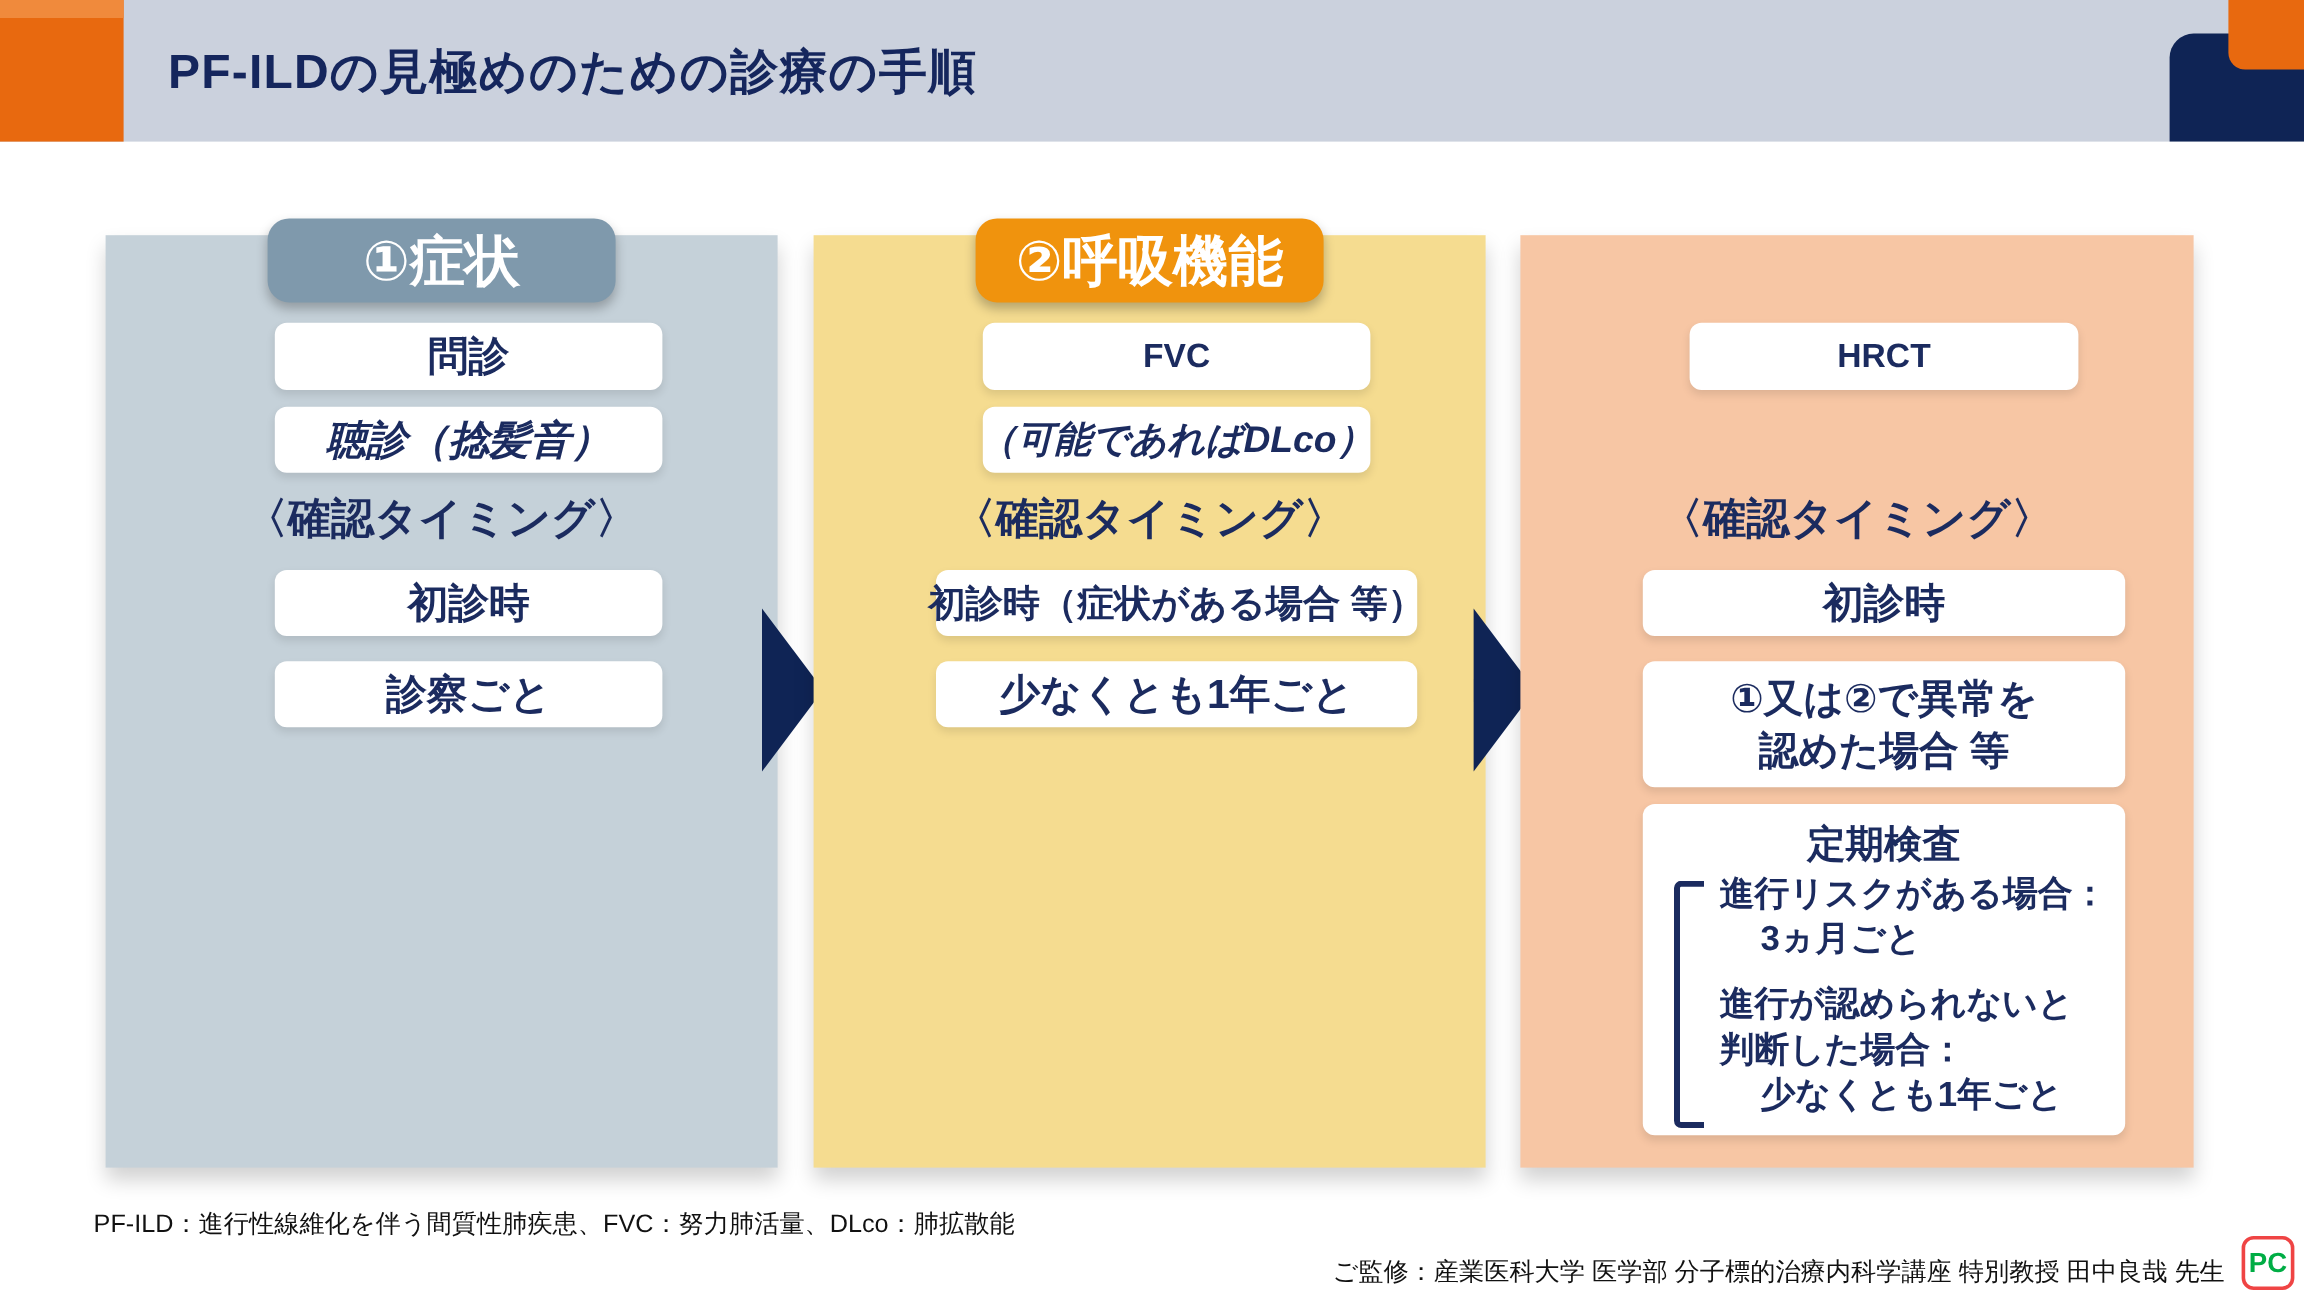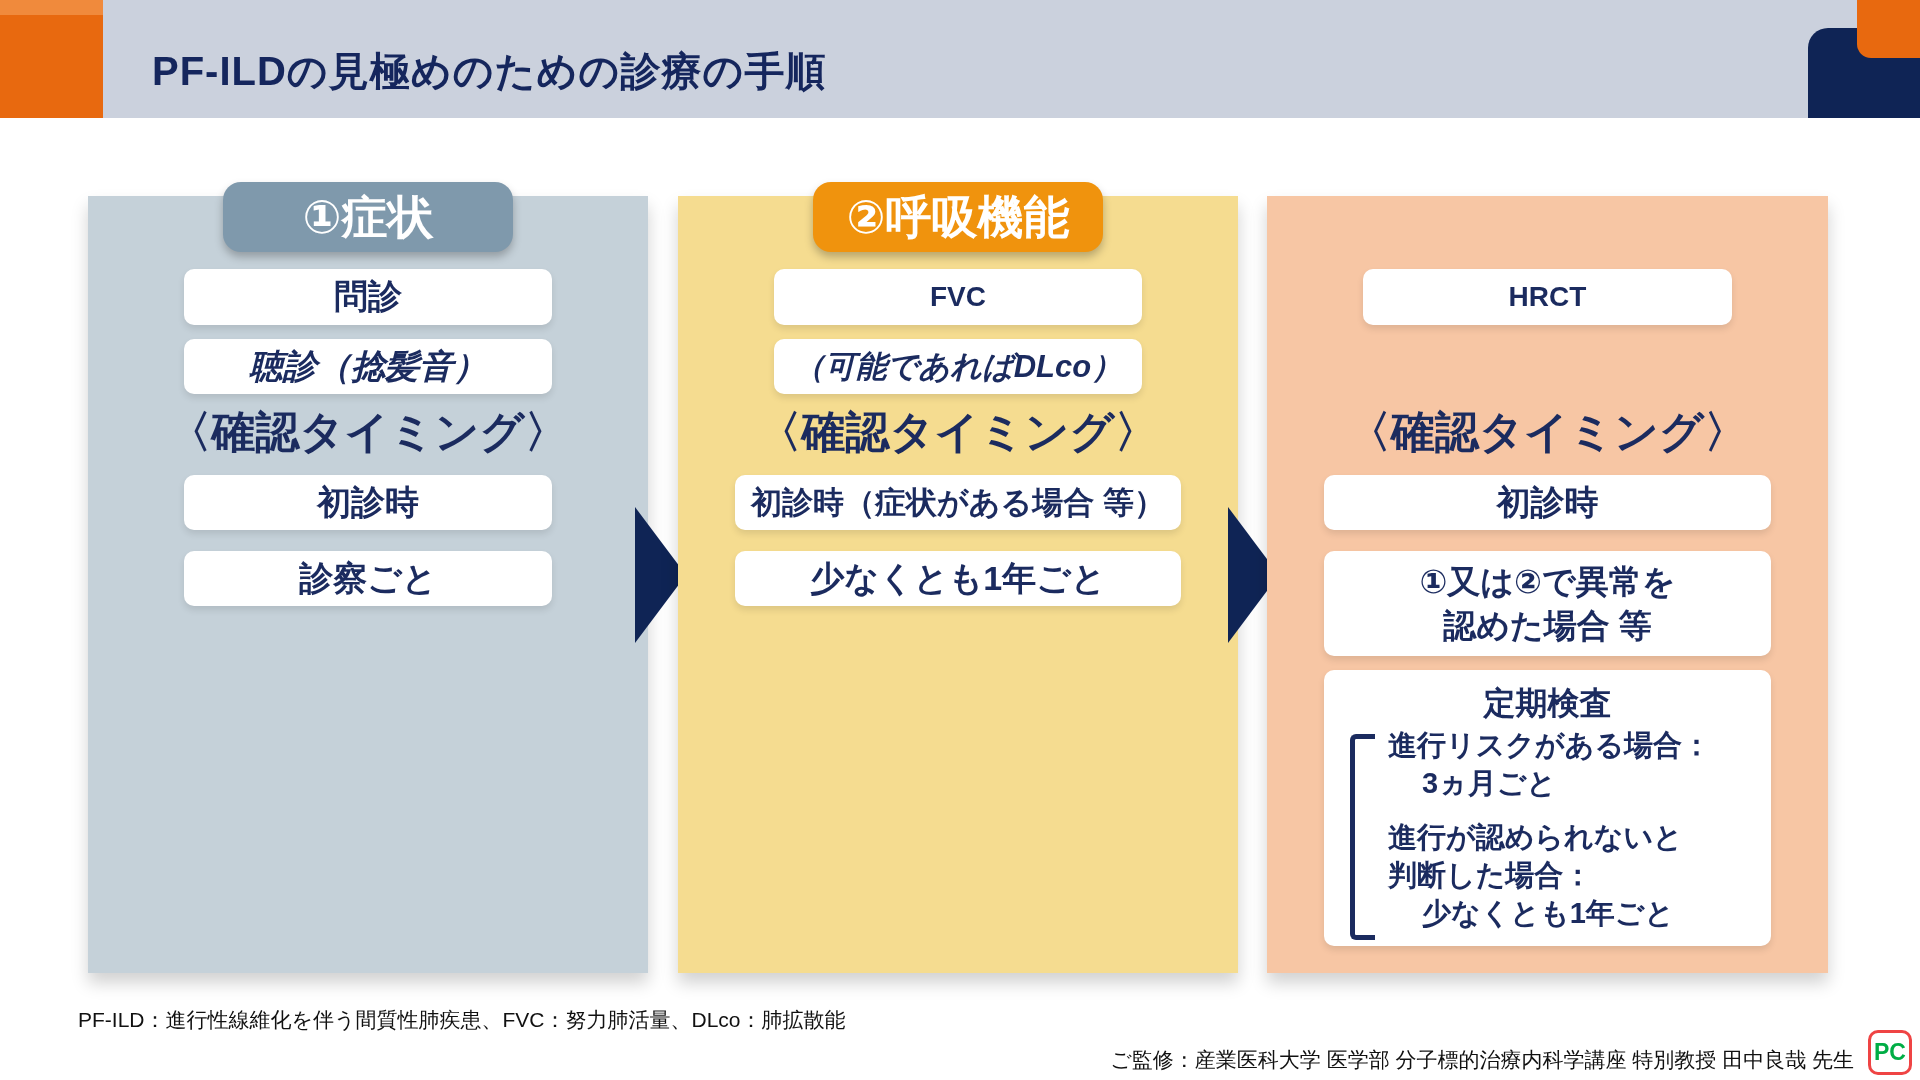--- a/index.html
+++ b/index.html
@@ -24,21 +24,21 @@
   }
   .corner-navy {
     position:absolute; left:1808px; top:28px; width:130px; height:90px;
     background:#0f2455; border-radius:20px 0 0 0;
   }
   .corner-orange {
     position:absolute; left:1857px; top:-14px; width:90px; height:72px;
     background:#e8690f; border-radius:14px;
   }
   .page-title {
-    position:absolute; left:140px; top:0; height:118px; margin:12px;
+    position:absolute; left:140px; top:0; height:118px; margin:0;
     display:flex; align-items:center;
     font-size:40px; font-weight:bold; color:#15265d; letter-spacing:1px;
   }
   
   .col { position:absolute; top:196px; height:777px; box-shadow:0 10px 16px rgba(0,0,0,0.18); }
   .col1 { left:88px;   width:560px; background:#c5d1d9; }
   .col2 { left:678px;  width:560px; background:#f5dc90; }
   .col3 { left:1267px; width:561px; background:#f7c6a4; }
   .badge {
     position:absolute; top:-14px; left:50%; transform:translateX(-50%);
@@ -49,34 +49,34 @@
     white-space:nowrap;
   }
   .badge1 { background:#7f99ac; }
   .badge2 { background:#f0930d; }
   .badge3 { background:#e9591b; }
   .wbox {
     position:absolute; background:#ffffff; border-radius:10px;
     box-shadow:0 4px 7px rgba(0,0,0,0.10);
     display:flex; align-items:center; justify-content:center;
     font-size:34px; font-weight:bold; color:#1b2b5f;
-    text-align:center; white-space:nowrap;
+    text-align:center; white-space:nowrap;margin-left:45px;
   }
   .latin { font-size:28px; }
   .snug  { font-size:31px; }
   .row1 { top:73px;  height:56px; }
   .row2 { top:143px; height:55px;font-style:italic; }
   .row3 { top:279px; height:55px; }
   .row4 { top:355px; height:55px; }
   .inset-n { left:96px; right:96px; }
   .inset-w { left:57px; right:57px; }
   .timing-label {
     position:absolute; top:214px; left:0; width:100%; height:44px;
     line-height:44px; text-align:center;
-    font-size:44px; font-weight:bold; color:#1b2b5f;
+    font-size:36px; font-weight:bold; color:#1b2b5f;
   }
   .two-line { top:355px; height:105px; flex-direction:column; line-height:44px; font-size:33px; }
   
   .periodic { top:474px; height:276px; display:block; }
   .periodic-title {
     margin:0; padding-top:12px; text-align:center;
     font-size:32px; font-weight:bold; color:#1b2b5f;
   }
   .bracket {
     position:absolute; left:26px; top:64px; width:20px; height:196px;

